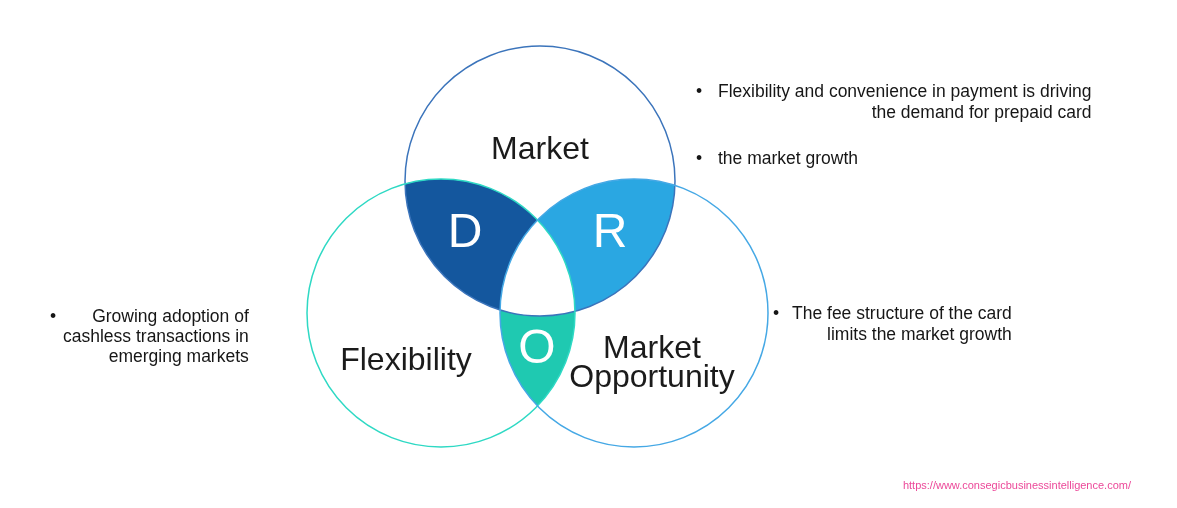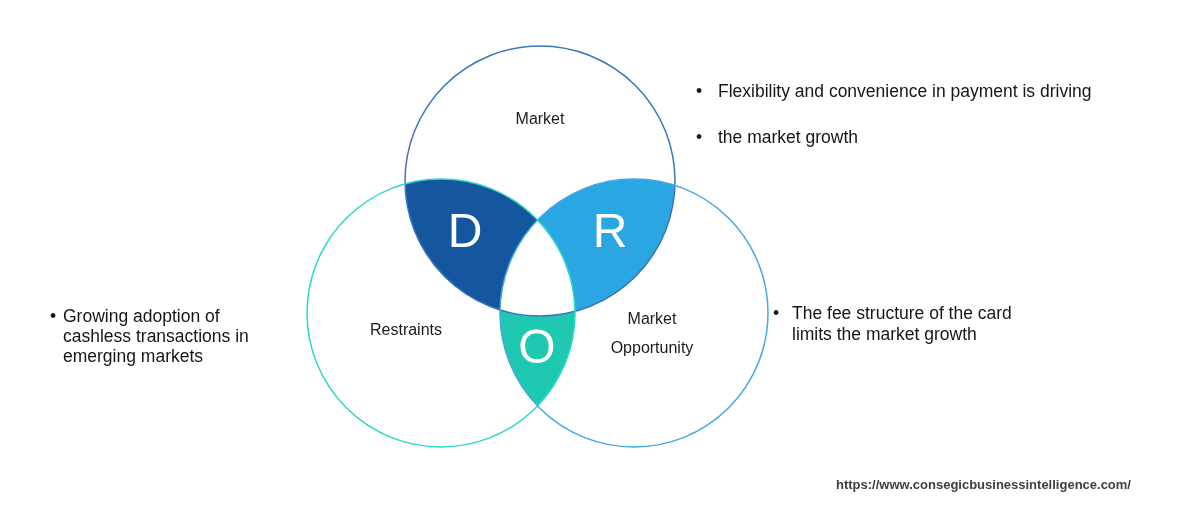--- a/index.html
+++ b/index.html
@@ -3,50 +3,50 @@
 <meta charset="utf-8">
 <style>
   html,body { margin:0; padding:0; background:#ffffff; }
   .canvas {
     position:relative; width:1177px; height:508px; overflow:hidden;
     background:#ffffff; font-family:"Liberation Sans", sans-serif; color:#161616;
   }
   svg.venn { position:absolute; left:0; top:0; }
   .outline { fill:none; stroke-width:1.5px; }
 
-  .vlabel { position:absolute; text-align:center; font-size:16px; line-height:28px; color:#1b1b1b; }
+  .vlabel { position:absolute; text-align:center; font-size:32px; line-height:28px; color:#1b1b1b;margin-top:29px; }
   .vlabel.drivers     { left:430px; top:105px; width:220px; }
   .vlabel.opportunity { left:296px; top:316px; width:220px; }
   .vlabel.restraints  { left:542px; top:304px; width:220px; line-height:29px; }
 
   .letter {
     position:absolute; width:70px; height:60px; text-align:center;
     line-height:60px; font-size:48px; color:#ffffff;
   }
   .letter.d { left:430px; top:201px; }
   .letter.r { left:575px; top:201px; }
   .letter.o { left:502px; top:317px; }
 
   .bullets { position:absolute; display:flex; flex-direction:column; }
   .bullet-item { display:flex; align-items:flex-start; }
   .marker { flex:0 0 auto; box-sizing:border-box; }
-  .bl { white-space:nowrap; }
+  .bl { white-space:nowrap;text-align:right; }
 
   .right-top { left:690px; top:81px; row-gap:25px; font-size:17.5px; line-height:21px; }
   .right-top .marker { width:28px; padding-left:6px; }
 
   .left-group { left:50px; top:306px; font-size:17.5px; line-height:20px; }
   .left-group .marker { width:13px; }
 
   .right-mid { left:766px; top:303px; font-size:17.5px; line-height:21px; }
   .right-mid .marker { width:26px; padding-left:7px; }
 
   .footer-url {
     position:absolute; top:476px; right:46px;
-    font-size:13px; line-height:18px; color:#404040;font-weight:bold;
+    font-size:11px; line-height:18px; color:#ec4899;
   }
 </style>
 </head>
 <body>
 
 <div class="canvas">
 
   <svg class="venn" width="1177" height="508" viewBox="0 0 1177 508">
     <defs>
       <clipPath id="clipTop">
@@ -74,36 +74,37 @@
 
     <circle class="outline" cx="540" cy="181" r="135" stroke="#3B74BB"></circle>
     <circle class="outline" cx="441" cy="313" r="134" stroke="#2ED9C4"></circle>
     <circle class="outline" cx="634" cy="313" r="134" stroke="#45A8E5"></circle>
   </svg>
 
   <div class="vlabel drivers">
     <div>Market</div>
   </div>
   <div class="vlabel opportunity">
-    <div>Restraints</div>
+    <div>Flexibility</div>
   </div>
   <div class="vlabel restraints">
     <div>Market</div>
     <div>Opportunity</div>
   </div>
 
   <div class="letter d">D</div>
   <div class="letter r">R</div>
   <div class="letter o">O</div>
 
   <div class="bullets right-top">
     <div class="bullet-item">
       <span class="marker">•</span>
       <div>
         <div class="bl">Flexibility and convenience in payment is driving</div>
+        <div class="bl">the demand for prepaid card</div>
       </div>
     </div>
     <div class="bullet-item">
       <span class="marker">•</span>
       <div>
         <div class="bl">the market growth</div>
       </div>
     </div>
   </div>
 

